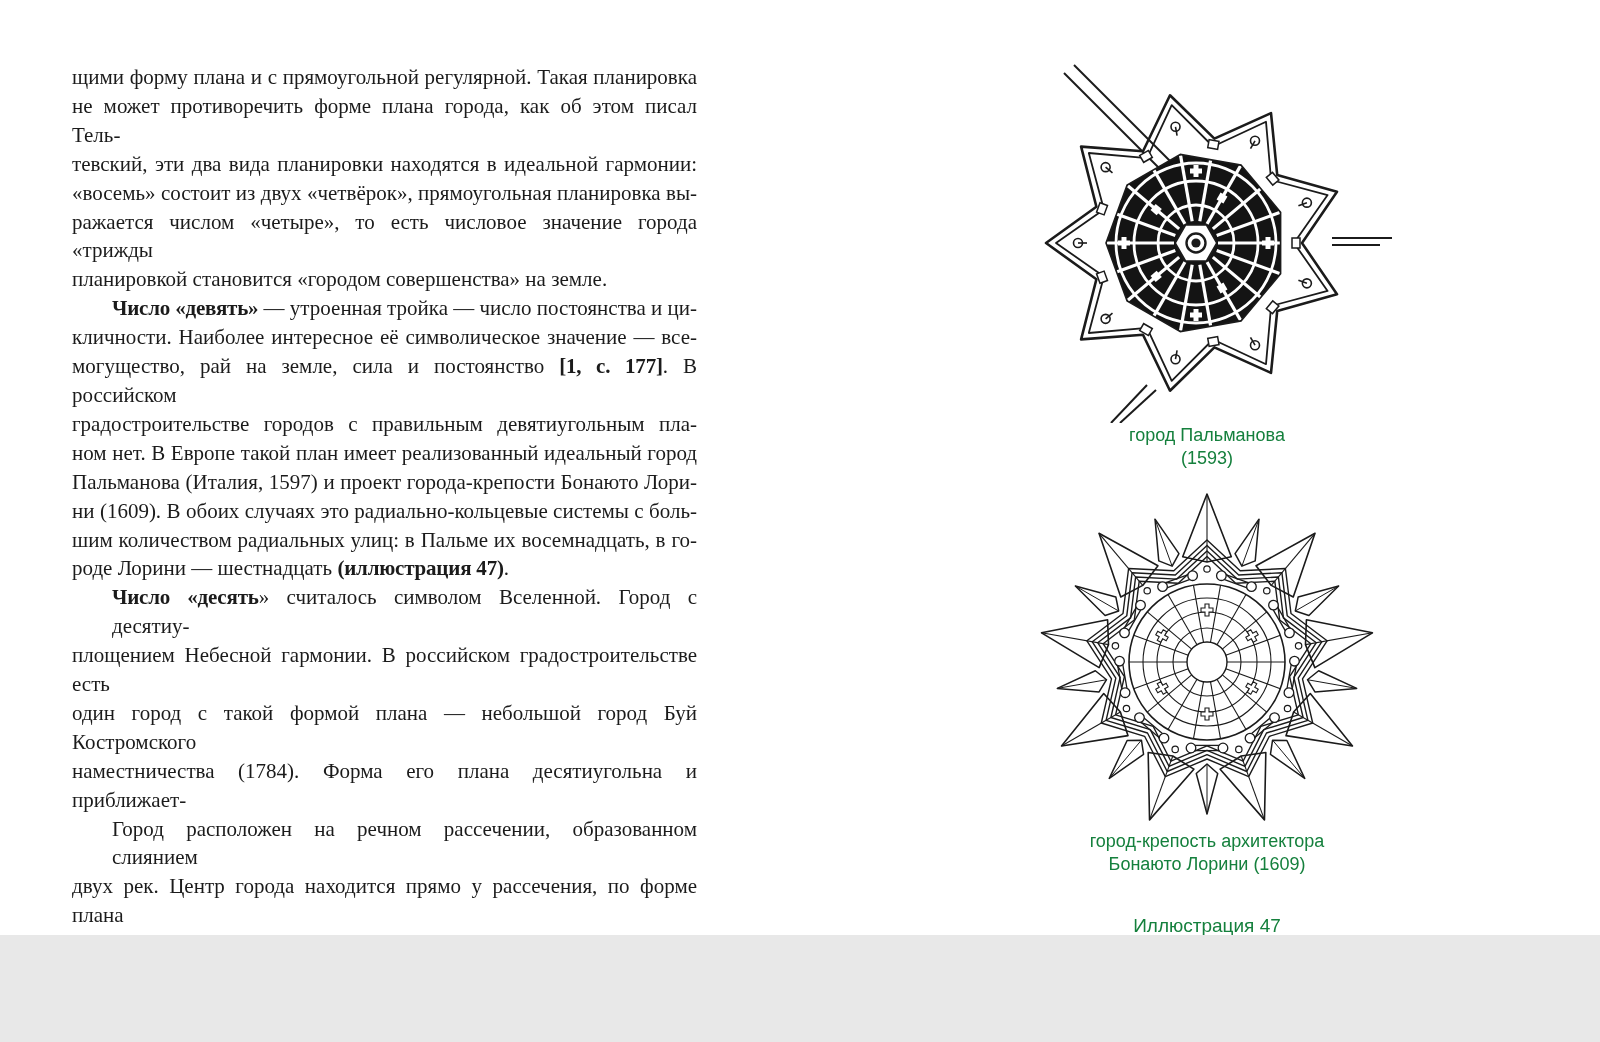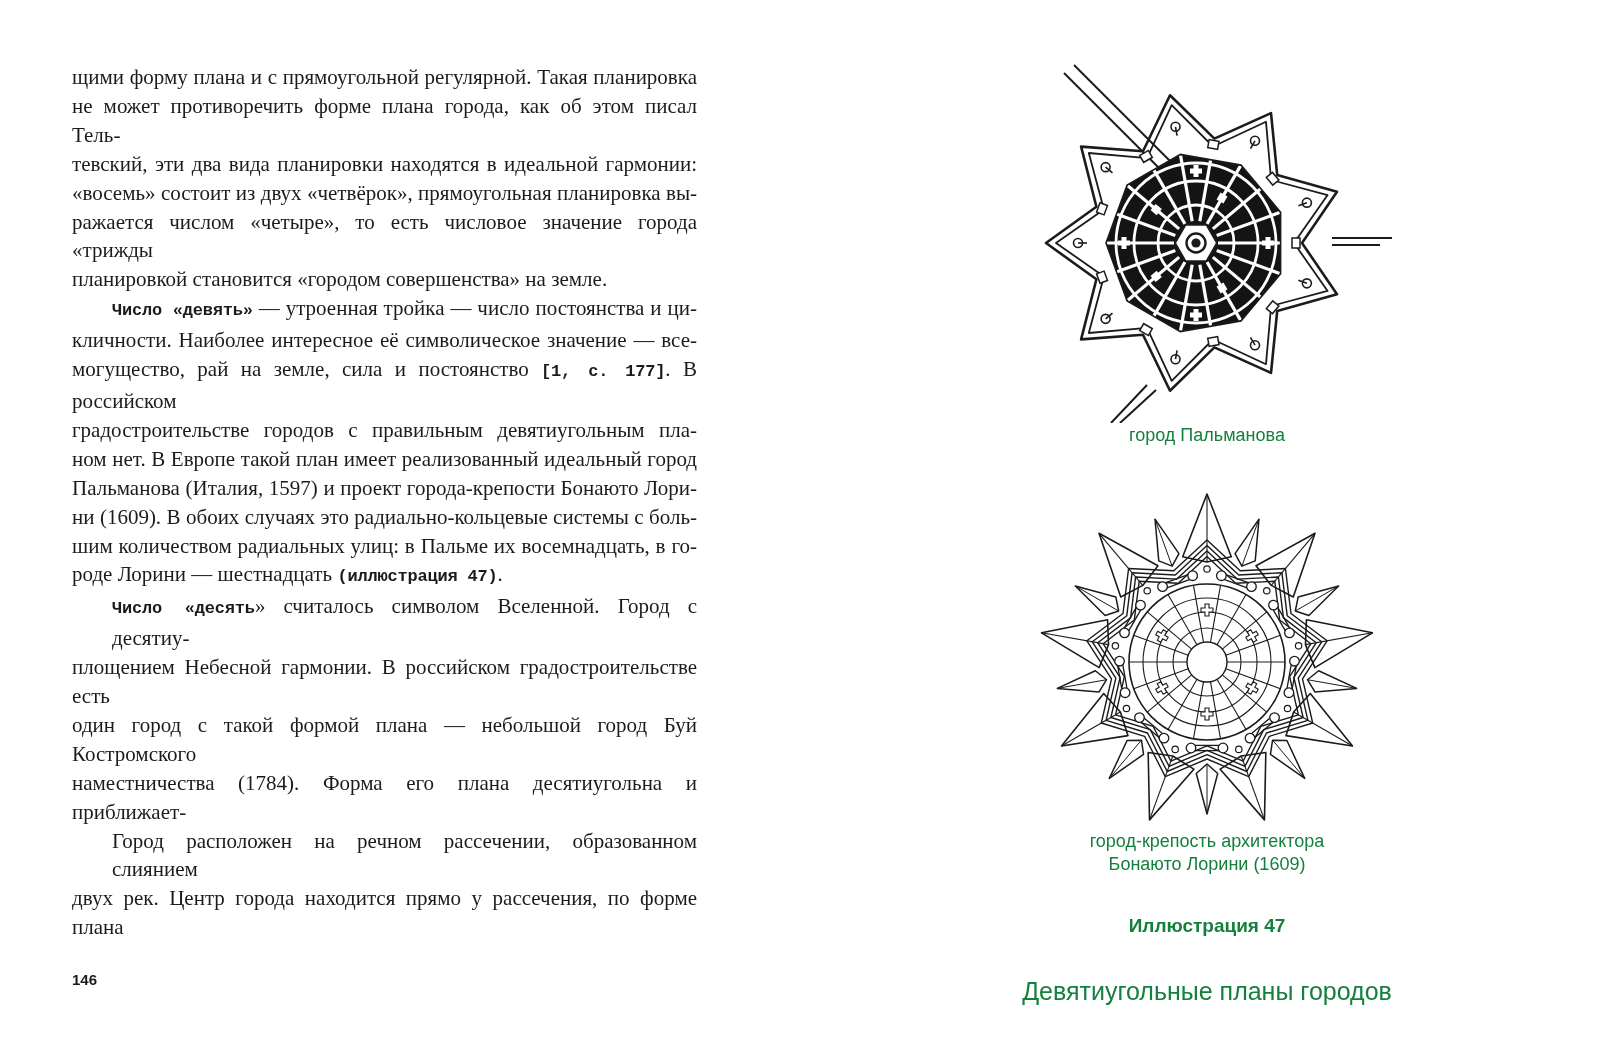--- a/index.html
+++ b/index.html
@@ -1,44 +1,44 @@
 <!DOCTYPE html>
 <html lang="ru"><head>
 <meta charset="utf-8">
 <style>
   html,body{margin:0;padding:0;background:#e8e8e8;}
   .page{
-    position:relative;width:1600px;height:1042px;margin:0 auto;
+    position:relative;width:1600px;height:935px;margin:0 auto;
     background:#ffffff;overflow:hidden;
     font-family:"Liberation Serif", serif;color:#1b1b1b;
   }
   
   .text-col{
     position:absolute;left:72px;top:63px;width:625px;
     font-size:21px;line-height:28.9px;letter-spacing:0;
   }
   .line{text-align:justify;text-align-last:justify;}
   .line.end{text-align-last:left;}
   .line.ind{padding-left:40px;}
   .bs{
-    font-family:Liberation Mono, monospace;font-weight:700;
-    font-size:17px;letter-spacing:-0.2px;margin-top:32px;
+    font-family:Liberation Serif, serif;font-weight:700;
+    font-size:21px;letter-spacing:-0.2px;margin-top:32px;
   }
   .page-num{
     position:absolute;left:72px;top:971px;width:625px;text-align:left;
     font-family:"Liberation Sans", sans-serif;font-weight:700;font-size:15px;
   }
   
   .fig{position:absolute;}
   .cap{
     position:absolute;left:987px;width:440px;text-align:center;
     font-family:"Liberation Sans", sans-serif;font-size:18px;line-height:23px;
     color:#15803d;
   }
-  .cap.bold{font-weight:700;font-size:19px;}
+  .cap.bold{font-weight:400;font-size:19px;}
   svg{display:block;}
 </style>
 </head>
 <body>
 
 <div class="page">
 
   <div class="text-col">
       <div class="line"><span>щими форму плана и с прямоугольной регулярной. Такая планировка</span></div>
       <div class="line"><span>не может противоречить форме плана города, как об этом писал Тель-</span></div>
@@ -137,20 +137,21 @@
         <rect x="177.5" y="102" width="5" height="12" fill="#fff" transform="rotate(270 180 108)"></rect>
         <rect x="174" y="105.5" width="12" height="5" fill="#fff" transform="rotate(270 180 108)"></rect>
         <polygon points="264.6,210.8 225.0,257.9 164.4,268.6 111.1,237.9 90.0,180.0 111.1,122.1 164.4,91.4 225.0,102.1 264.6,149.2" fill="none" stroke="#1b1b1b" stroke-width="1.6"></polygon>
         <polygon points="201.0,180.0 190.5,198.2 169.5,198.2 159.0,180.0 169.5,161.8 190.5,161.8" fill="#fff" stroke="#1b1b1b" stroke-width="2"></polygon>
         <circle cx="180" cy="180" r="9.5" fill="#fff" stroke="#1b1b1b" stroke-width="2.4"></circle>
         <circle cx="180" cy="180" r="4.6" fill="#1b1b1b"></circle>
       </svg>
   </div>
   <div class="cap" style="top:424px;">
     <div>город Пальманова</div>
+    <div>(1593)</div>
   </div>
 
   <div class="fig" style="left:1017px;top:482px;">
     <svg id="svg-fig2" width="380" height="360" viewBox="0 0 380 360" role="img" aria-label="план девятиугольного города-крепости Бонаюто Лорини">
         <polygon points="190,12 165.7052861308626,74.76803300319459 190,80 214.2947138691374,74.76803300319459" fill="#fff" stroke="#1b1b1b" stroke-width="1.6" stroke-linejoin="round"></polygon>
         <line x1="190" y1="12" x2="190" y2="80" stroke="#1b1b1b" stroke-width="1.1"></line>
         <polygon points="297.98831842733864,51.304533556011705 239.03097397187105,83.77129538765628 254.27876096865396,103.39555568810219 276.2526350851076,115.00397749957878" fill="#fff" stroke="#1b1b1b" stroke-width="1.6" stroke-linejoin="round"></polygon>
         <line x1="297.98831842733864" y1="51.304533556011705" x2="254.27876096865396" y2="103.39555568810219" stroke="#1b1b1b" stroke-width="1.1"></line>
         <polygon points="355.447702506051,150.82710615195572 289.4145241728636,137.80103812315843 288.4807753012208,162.63518223330698 297.85198975349397,185.65228327423793" fill="#fff" stroke="#1b1b1b" stroke-width="1.6" stroke-linejoin="round"></polygon>
         <line x1="355.447702506051" y1="150.82710615195572" x2="288.4807753012208" y2="162.63518223330698" stroke="#1b1b1b" stroke-width="1.1"></line>

